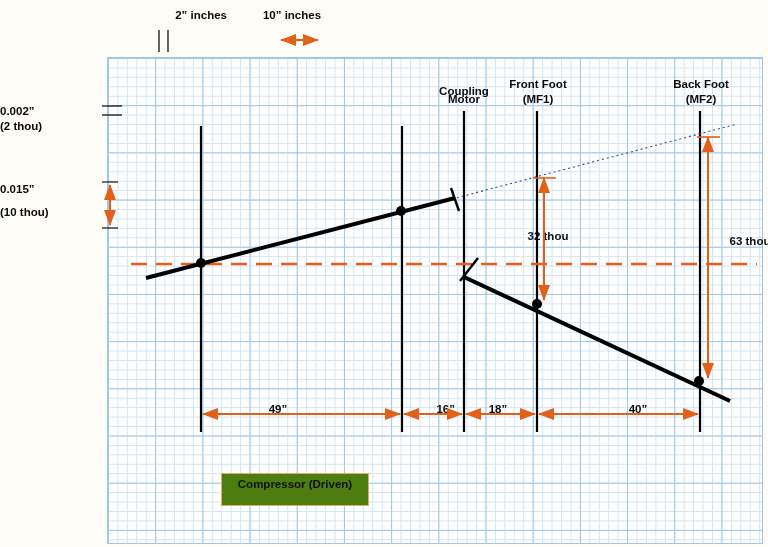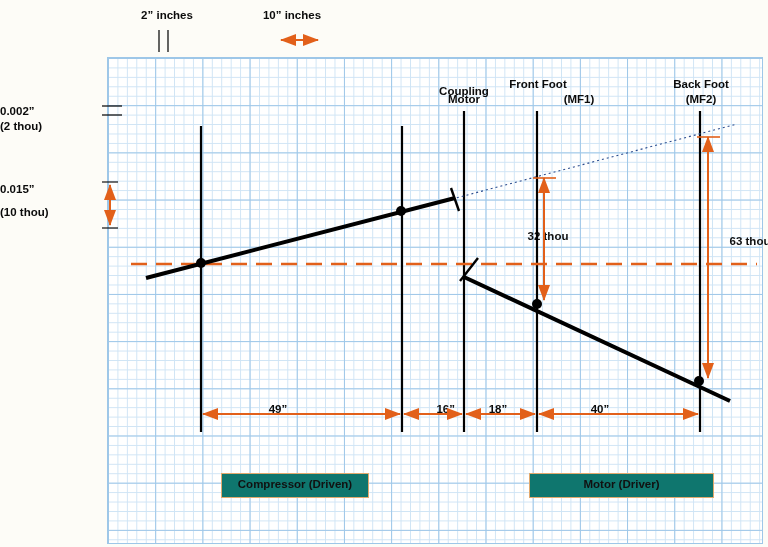--- a/index.html
+++ b/index.html
@@ -36,68 +36,67 @@
     font-weight:bold;
     color:#0b0b0b;
     line-height:1.25;
     white-space:nowrap;
   }
   .lbl.center{text-align:center;}
   .lbl.right{text-align:left;}
   
   .obar{
     position:absolute;
-    background:#0f766e;
+    background:#4d7c0f;
     border:1px solid #e2a96e;
     color:#111;
     font-size:11.5px;
     font-weight:bold;
     text-align:center;
     line-height:20px;
-    height:25px;
+    height:33px;
     box-sizing:border-box;
   }
   svg{position:absolute;left:0;top:0;width:768px;height:547px;overflow:visible;}
 </style>
 </head>
 <body>
 
 <div id="stage">
 
   <div class="grid"></div>
 
-  <div class="lbl center" style="left:107px;top:8px;width:120px;">2” inches</div>
+  <div class="lbl center" style="left:107px;top:8px;width:120px;text-align:right;">2” inches</div>
 
   <div class="lbl center" style="left:232px;top:8px;width:120px;">10” inches</div>
 
   <div class="lbl center" style="left:415px;top:84px;width:98px;">Coupling</div>
   <div class="lbl center" style="left:415px;top:92px;width:98px;">Motor</div>
 
   <div class="lbl center" style="left:488px;top:77px;width:100px;">Front Foot</div>
-  <div class="lbl center" style="left:488px;top:92px;width:100px;padding-left:41px;">(MF1)</div>
+  <div class="lbl center" style="left:488px;top:92px;width:100px;">(MF1)</div>
 
   <div class="lbl center" style="left:651px;top:77px;width:100px;text-align:center;">Back Foot</div>
   <div class="lbl center" style="left:651px;top:92px;width:100px;">(MF2)</div>
 
   <div class="lbl right" style="left:0px;top:104px;width:98px;">0.002”</div>
   <div class="lbl right" style="left:0px;top:119px;width:98px;">(2 thou)</div>
 
   <div class="lbl right" style="left:0px;top:182px;width:98px;">0.015”</div>
   <div class="lbl right" style="left:0px;top:205px;width:98px;">(10 thou)</div>
 
   <div class="lbl center" style="left:508px;top:229px;width:80px;color:#111;">32 thou</div>
   <div class="lbl center" style="left:674px;top:234px;width:80px;color:#111;margin-left:36px;">63 thou</div>
 
   <div class="lbl center" style="left:248px;top:402px;width:60px;">49”</div>
   <div class="lbl center" style="left:403px;top:402px;width:52px;text-align:right;">16”</div>
   <div class="lbl center" style="left:472px;top:402px;width:52px;">18”</div>
-  <div class="lbl center" style="left:574px;top:402px;width:52px;">40”</div>
+  <div class="lbl center" style="left:612px;top:402px;width:52px;">40”</div>
 
   <div class="obar" style="left:221px;top:473px;width:148px;">Compressor (Driven)</div>
-  <div class="obar" style="left:529px;top:473px;width:185px;">Motor (Driver)</div>
 
   <svg viewBox="0 0 768 547">
     <defs>
       <marker id="arrO" markerWidth="9" markerHeight="9" refX="7.5" refY="3" orient="auto">
         <path d="M0,0 L8,3 L0,6 z" fill="#e2601a"></path>
       </marker>
       <marker id="arrOstart" markerWidth="9" markerHeight="9" refX="0.5" refY="3" orient="auto">
         <path d="M8,0 L0,3 L8,6 z" fill="#e2601a"></path>
       </marker>
     </defs>

